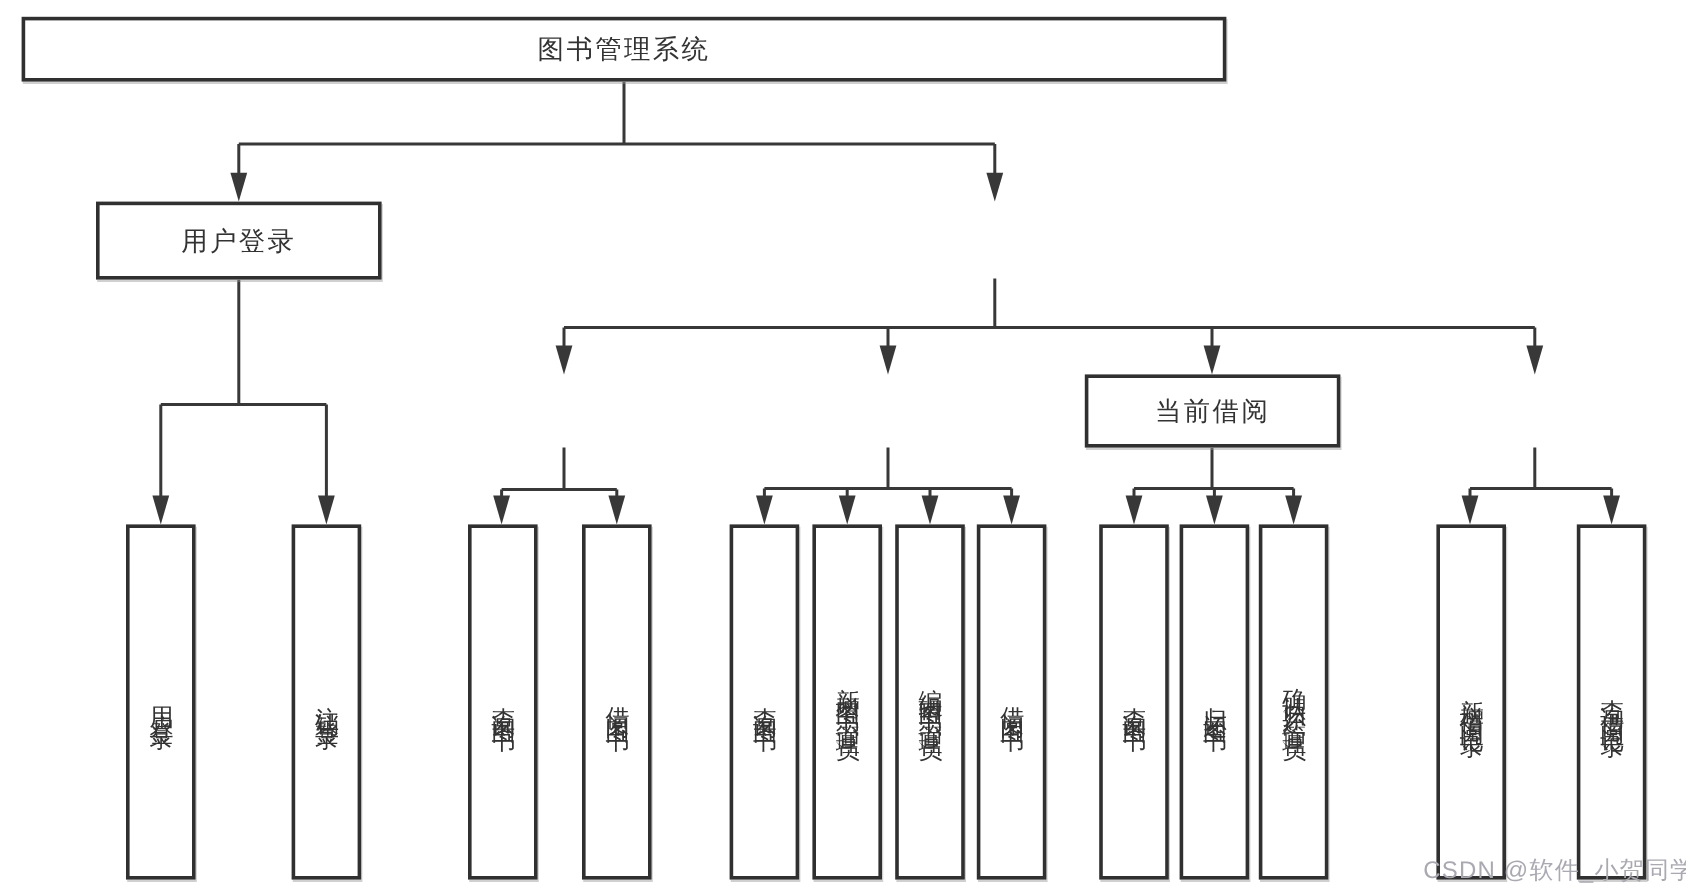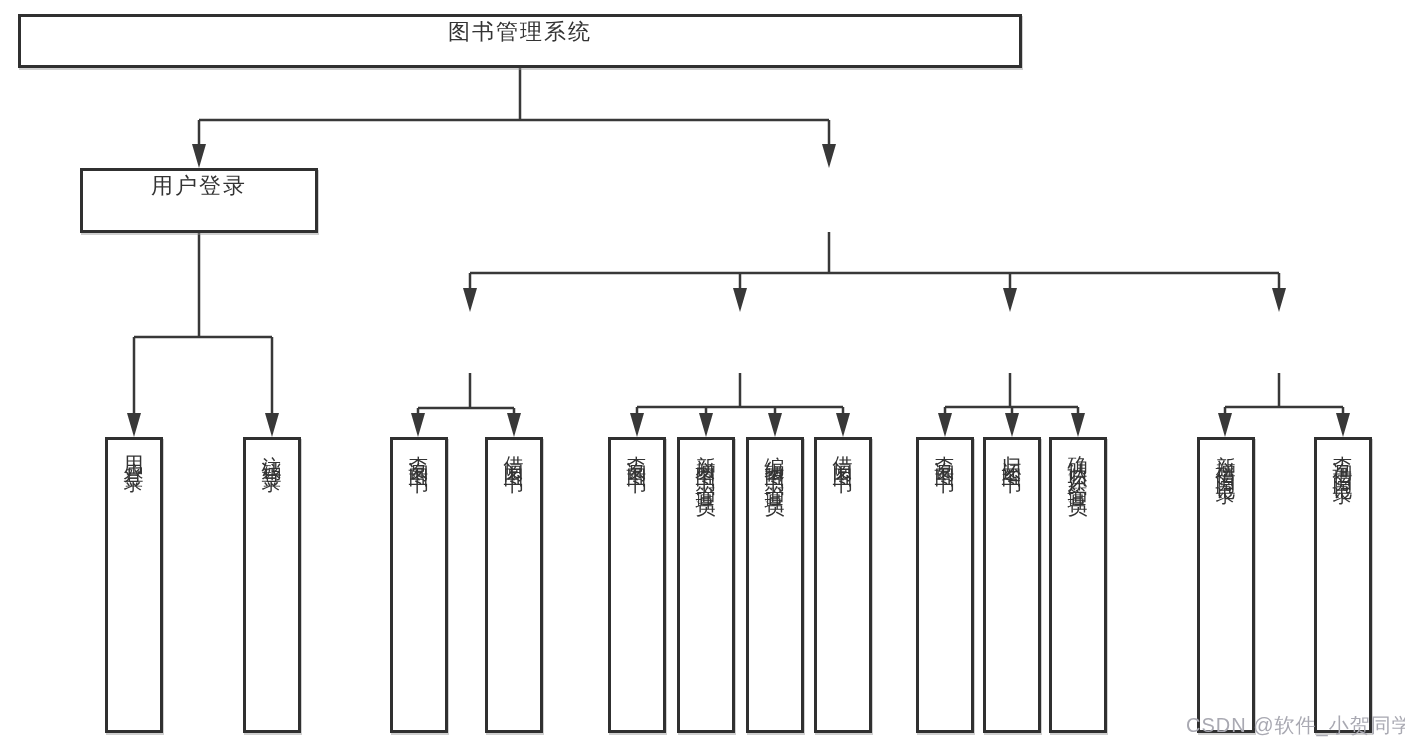--- a/index.html
+++ b/index.html
@@ -23,21 +23,21 @@
     height: 747px;
     pointer-events: none;
   }
   .node {
     position: absolute;
     box-sizing: border-box;
     border: 3px solid #303030;
     background: #ffffff;
     box-shadow: 1px 2px 0 rgba(150,150,150,0.45);
     display: flex;
-    align-items: flex-start;
+    align-items: center;
     justify-content: center;
     color: #333333;
     z-index: 2;
   }
   .node.hlabel {
     font-size: 22px;
     letter-spacing: 2px;
     white-space: nowrap;
   }
   .node.leaf {
@@ -113,20 +113,23 @@
   </svg>
 
   <div class="node hlabel" style="left:18px; top:14px; width:1004px; height:54px;">
     <span>图书管理系统</span>
   </div>
 
   <div class="node hlabel" style="left:80px; top:168px; width:238px; height:65px;">
     <span>用户登录</span>
   </div>
 
+  <div class="node hlabel" style="left:904px; top:312px; width:213px; height:61px;">
+    <span>当前借阅</span>
+  </div>
 
   <div class="node leaf" style="left:105px;">
     <span class="vtext">用户登录</span>
   </div>
   <div class="node leaf" style="left:243px;">
     <span class="vtext">注销登录</span>
   </div>
 
   <div class="node leaf" style="left:390px;">
     <span class="vtext">查询图书</span>

